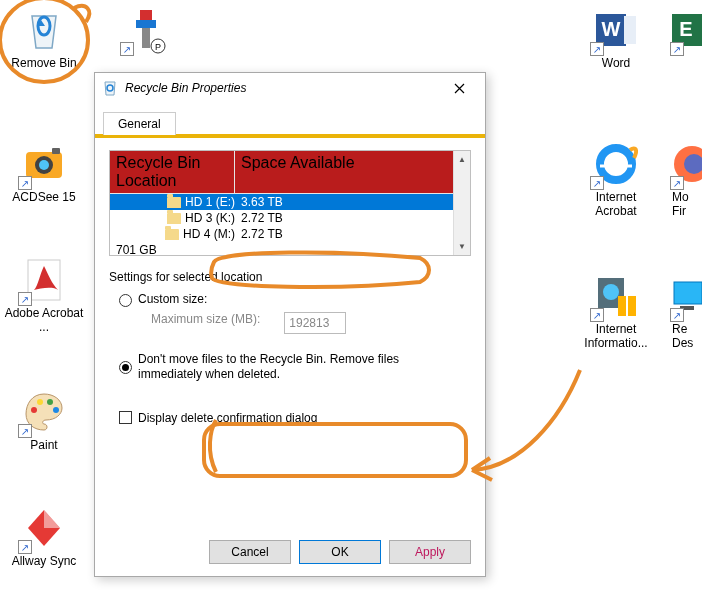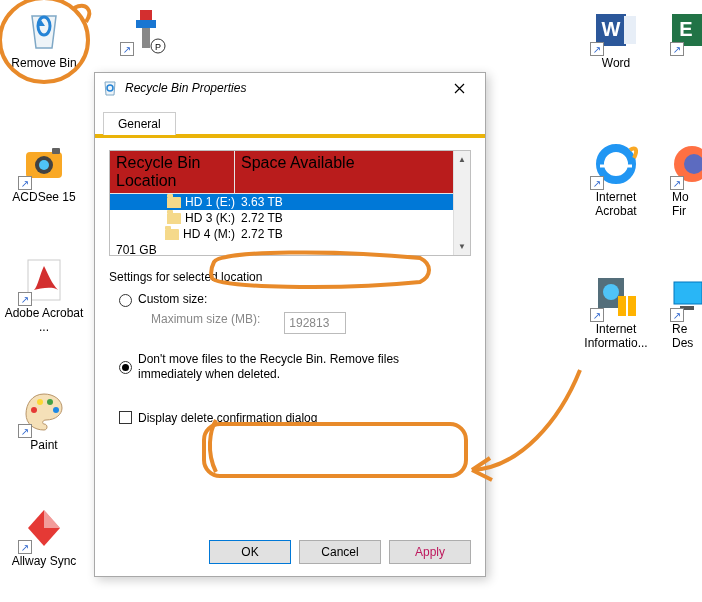--- a/index.html
+++ b/index.html
@@ -385,22 +385,22 @@
       <div class="radio-label" style="max-width:300px;">Don't move files to the Recycle Bin. Remove files immediately when deleted.</div>
     </div>
 
     <div class="check-row">
       <div class="checkbox"></div>
       <div>Display delete confirmation dialog</div>
     </div>
   </div>
 
   <div class="button-row">
+    <button class="btn">Cancel</button>
     <button class="btn primary">OK</button>
-    <button class="btn">Cancel</button>
     <button class="btn disabled">Apply</button>
   </div>
 </div>
 
 <svg class="anno" style="left:0; top:0;" width="702" height="602">
 
   <ellipse cx="44" cy="40" rx="44" ry="42" fill="none" stroke="#e88a2a" stroke-width="4"></ellipse>
   <path d="M74 8 C86 2 94 10 86 22" fill="none" stroke="#e88a2a" stroke-width="4"></path>
 
   <path d="M214 262 C220 250 340 250 420 258 C432 264 432 276 420 282 C340 290 216 288 212 278 C210 272 212 266 214 262 Z" fill="none" stroke="#e88a2a" stroke-width="4"></path>

